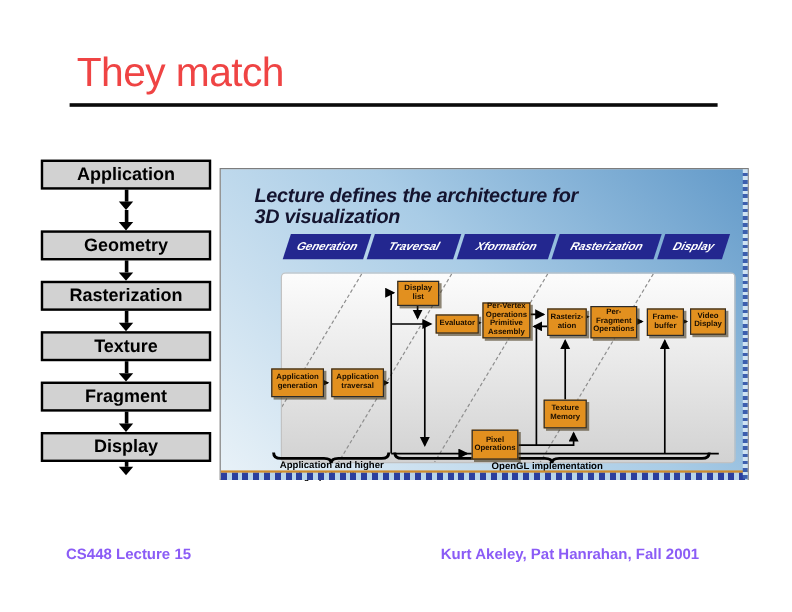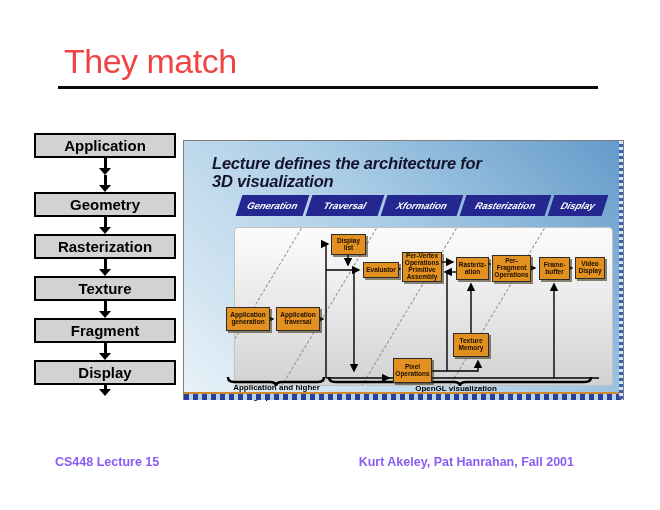--- a/index.html
+++ b/index.html
@@ -54,21 +54,21 @@
 
   .hairline{position:absolute;left:0;top:251px;width:100%;height:2px;background:#cd8b2c;}
   .bstrip{position:absolute;left:0;top:253px;width:100%;height:6px;
           background:repeating-linear-gradient(90deg,#2b3f9e 0 5px,#b8d4ea 5px 9px);}
   .rstrip{position:absolute;right:0;top:0;width:4px;height:100%;
           background:repeating-linear-gradient(0deg,#3c5fae 0 3px,#cfe3f2 3px 6px);}
 
   
   .foot{position:absolute;top:455px;font-size:12.5px;font-weight:bold;color:#8b5cf6;}
   .foot.left{left:55px;}
-  .foot.right{left:336px;width:238px;text-align:right;}
+  .foot.right{left:356px;width:238px;text-align:center;}
 </style>
 </head>
 <body>
 
 <div>
 
   <div class="page-title">They match</div>
   <div class="title-rule"></div>
 
   <div class="lpipe">
@@ -181,21 +181,21 @@
 generation</div>
     <div class="obox" style="left:92px;top:166px;width:44px;height:24px">Application
 traversal</div>
     <div class="obox" style="left:209px;top:217px;width:39px;height:25px">Pixel
 Operations</div>
     <div class="obox" style="left:269px;top:192px;width:36px;height:24px">Texture
 Memory</div>
 
     <div class="blabel" style="left:35px;top:243px;width:115px">Application and higher
 level graphics libraries</div>
-    <div class="blabel" style="left:212px;top:244px;width:120px">OpenGL visualization</div>
+    <div class="blabel" style="left:212px;top:244px;width:120px">OpenGL implementation</div>
 
     <div class="hairline"></div>
     <div class="bstrip"></div>
     <div class="rstrip"></div>
   </div>
 
   <div class="foot left">CS448 Lecture 15</div>
   <div class="foot right">Kurt Akeley, Pat Hanrahan, Fall 2001</div>
 
 </div>

